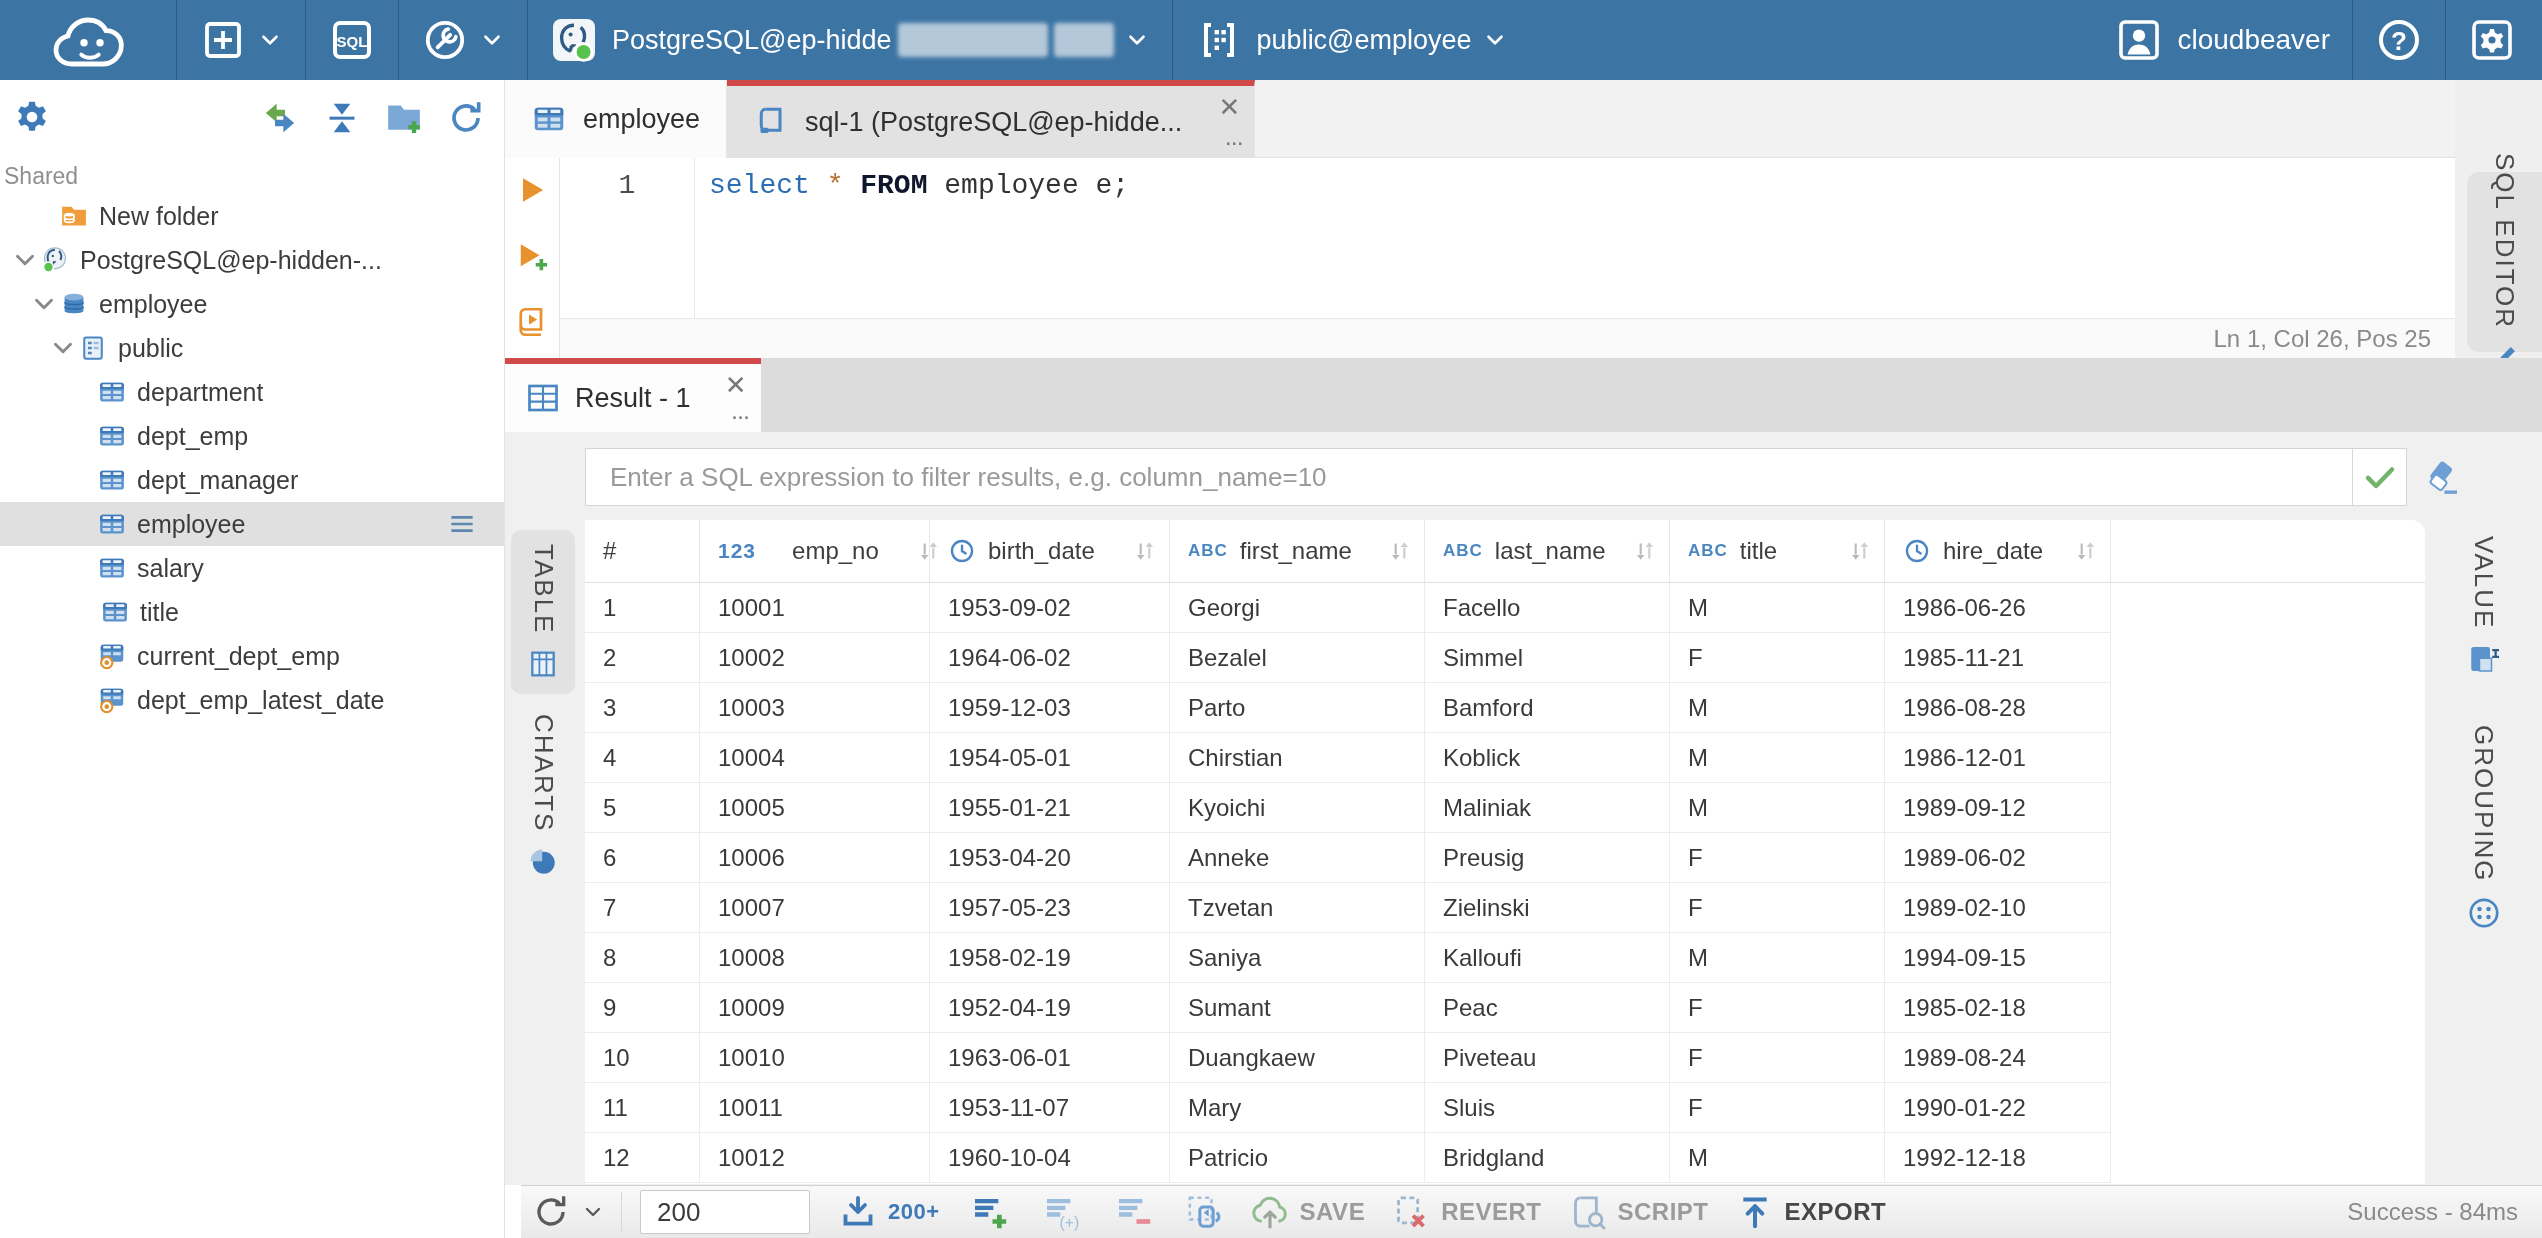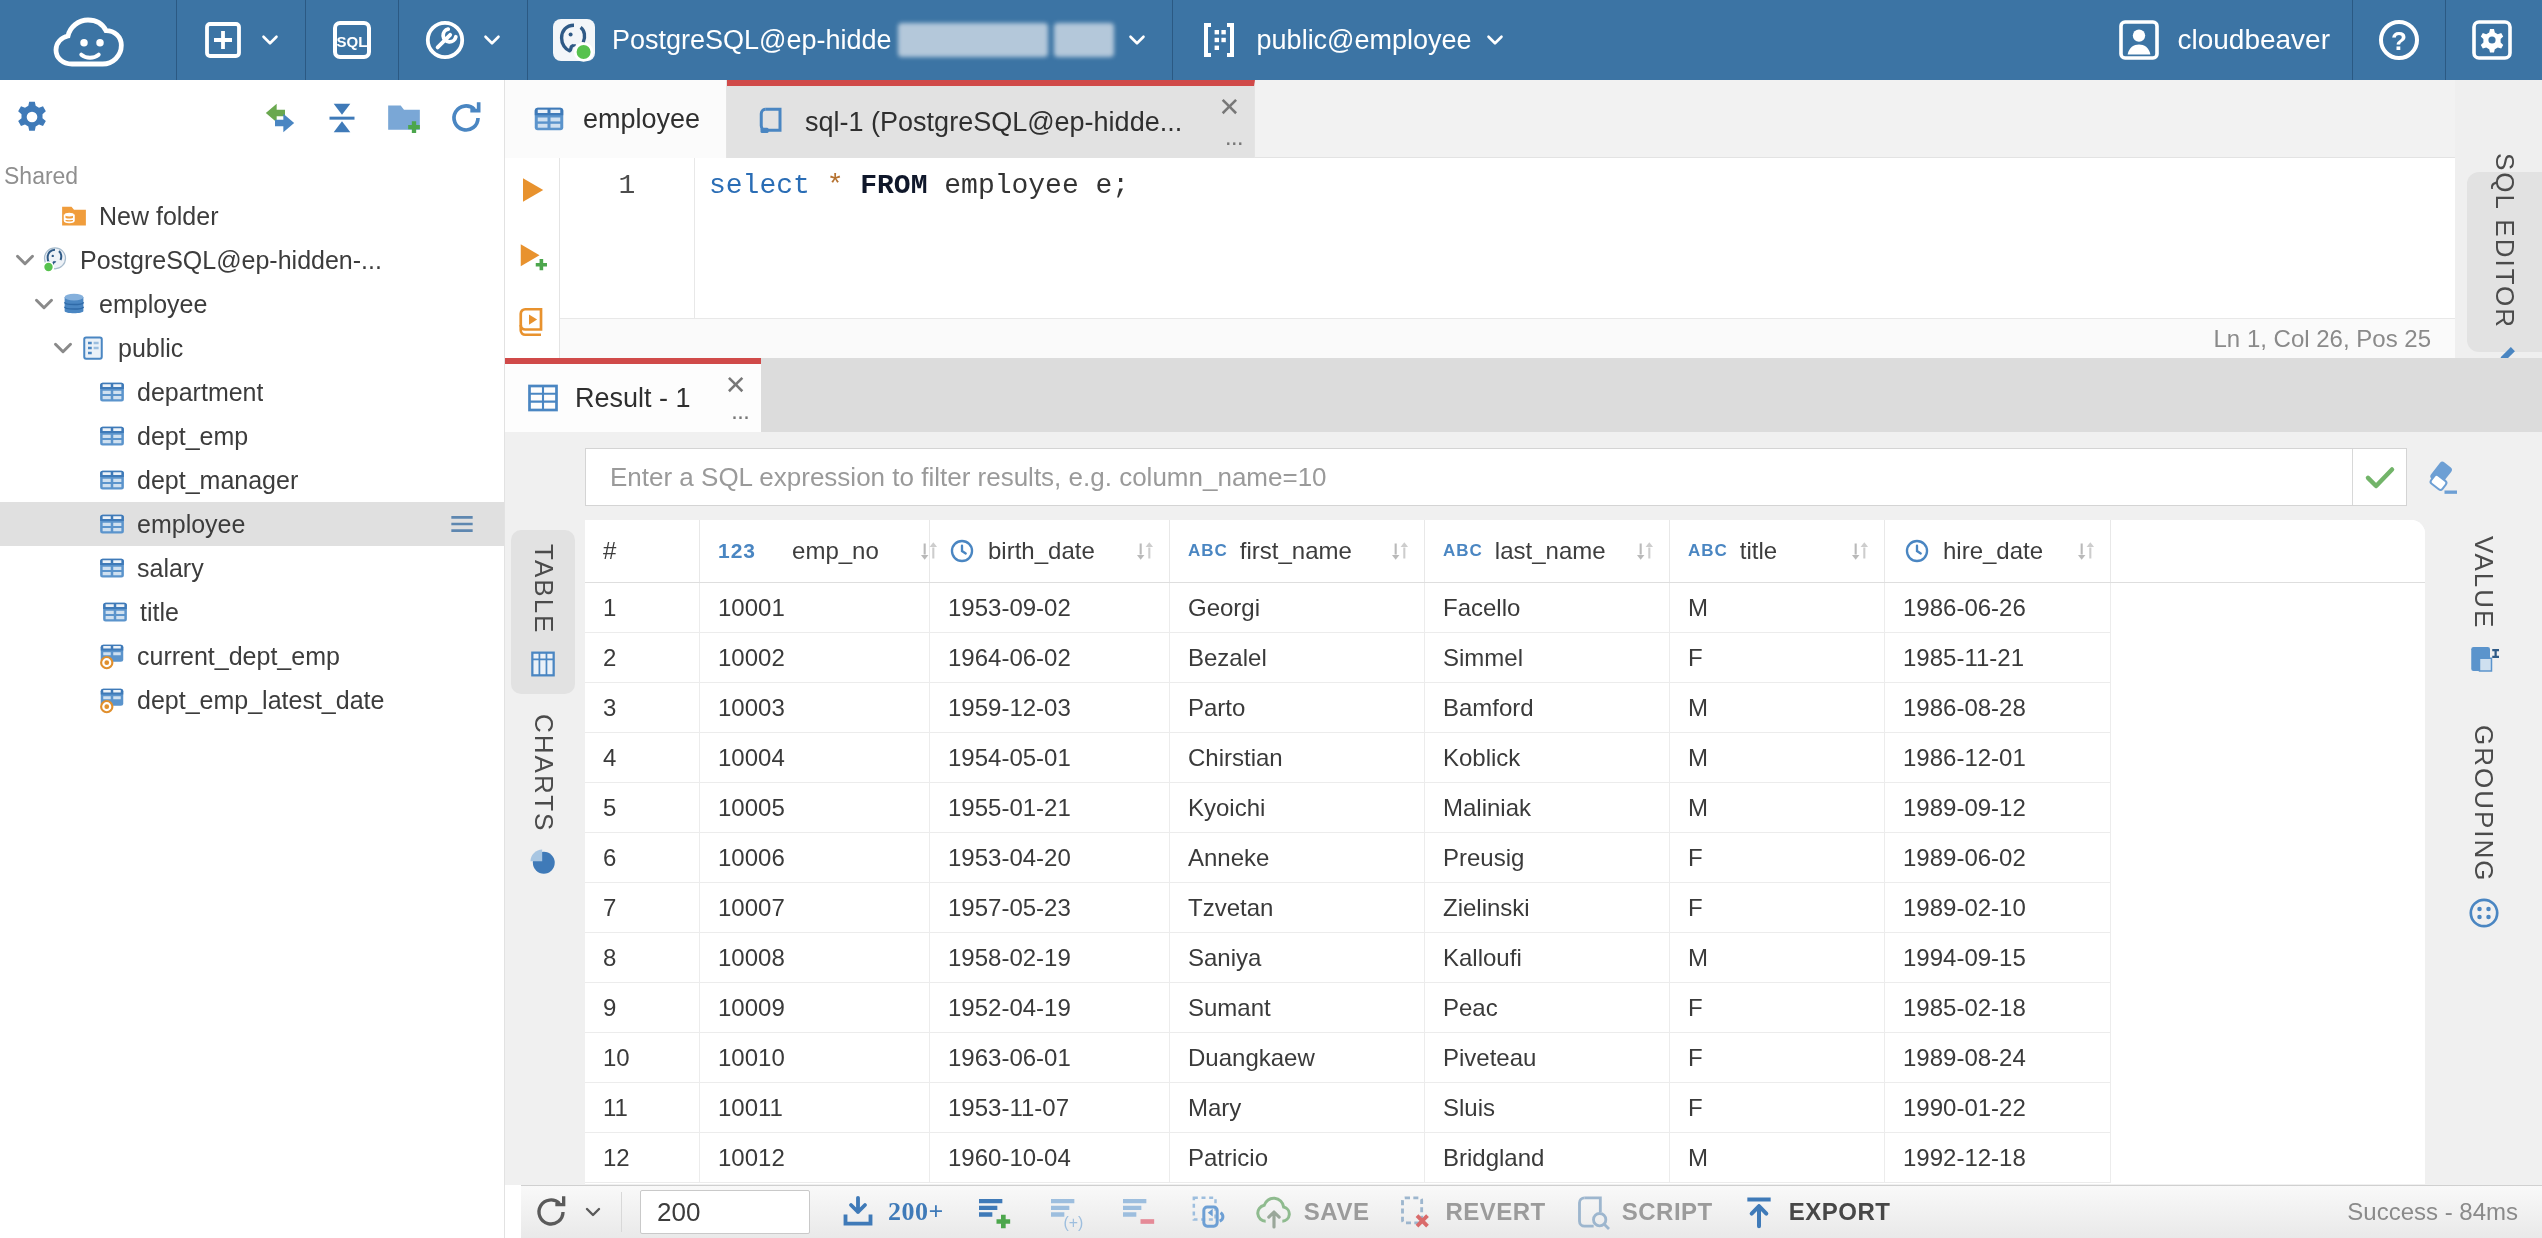--- a/index.html
+++ b/index.html
@@ -839,21 +839,21 @@
       </div>
       <div class="bb-div"></div>
       <input class="limit-input" style="margin-left: 18px;" value="200">
       <div class="bb-btn" style="margin-left:28px;">
         <span class="icon i40">
             <svg viewBox="0 0 24 24">
               <path d="M12 3.5v8.5M12 12l-4.2-4.2M12 12l4.2-4.2" fill="none" stroke="#3f7ab8" stroke-width="2.3" stroke-linecap="round"></path>
               <path d="M4.5 13.5V19h15v-5.5" fill="none" stroke="#3f7ab8" stroke-width="2.3"></path>
             </svg>
           </span>
-        <span class="bb-label blue" style="font-size:26px;font-family:Liberation Serif, serif;">200+</span>
+        <span class="bb-label blue" style="font-size:22px;">200+</span>
       </div>
       <span class="icon i40" style="margin-left:30px;">
           <svg viewBox="0 0 24 24">
             <path d="M3 5.5h14M3 9.5h11M3 13.5h8" stroke="#3f7ab8" stroke-width="2.6"></path>
             <path d="M13.5 17.7h8.2M17.6 13.6v8.2" stroke="#4ca64c" stroke-width="2.8"></path>
           </svg>
         </span>
       <span class="icon i40" style="margin-left:32px;">
           <svg viewBox="0 0 24 24">
             <path d="M3 5.5h14M3 9.5h11M3 13.5h8" stroke="#9dbede" stroke-width="2.6"></path>

